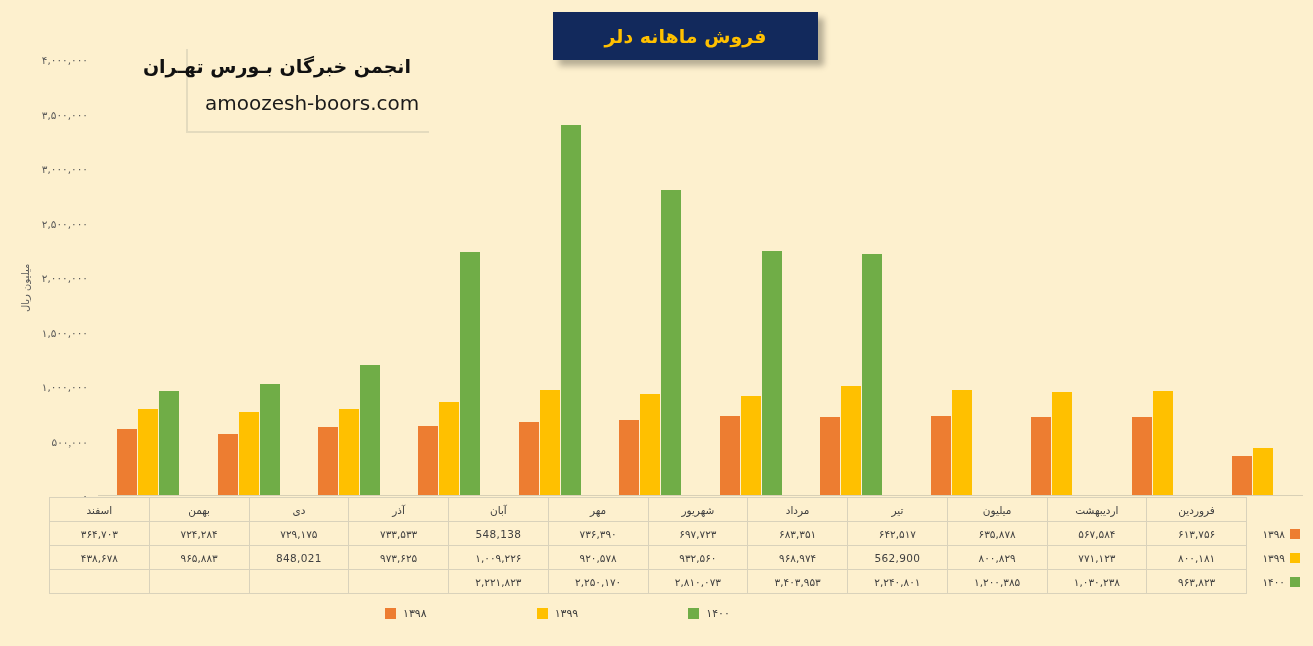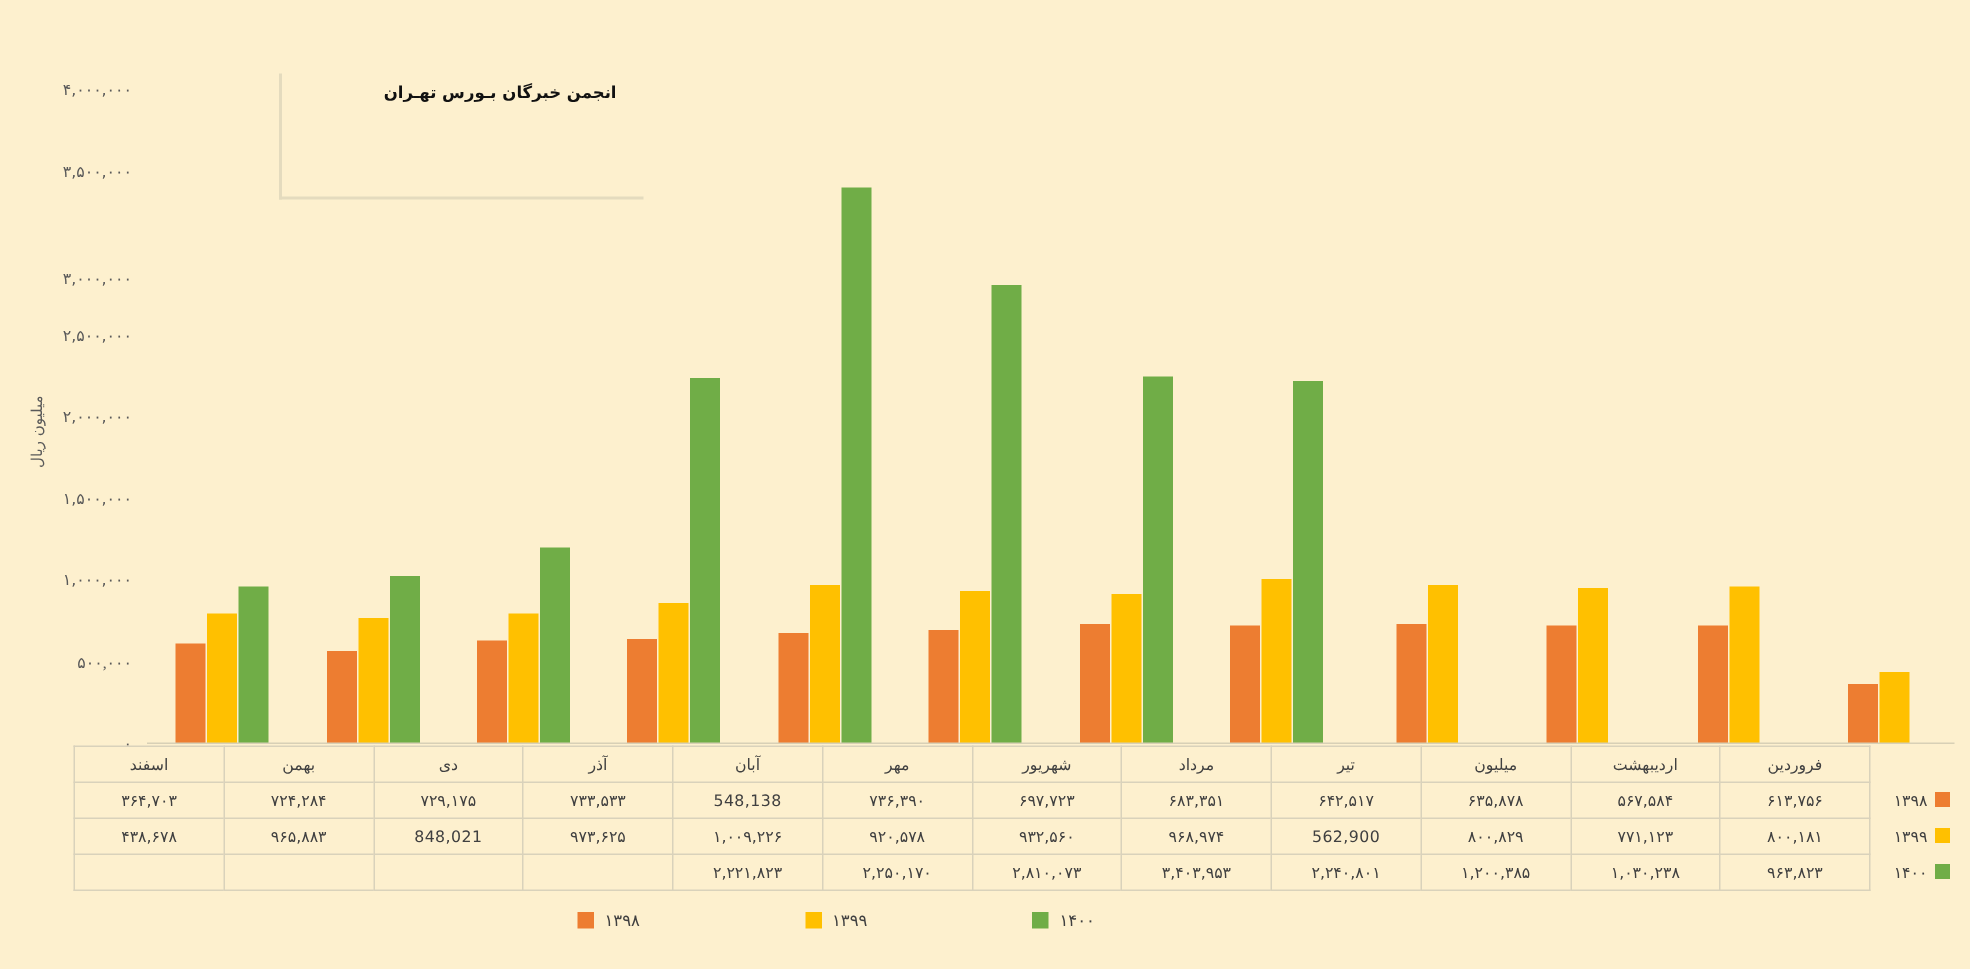--- a/index.html
+++ b/index.html
@@ -47,21 +47,21 @@
     height: 84px;
     background: #FDF0CE;
     border-left: 2px solid #E4DBBE;
     border-bottom: 2px solid #E4DBBE;
     box-sizing: border-box;
   }
   .watermark .wm-fa {
     position: absolute;
     right: 18px;
     top: 6px;
-    font-size: 11px;
+    font-size: 19px;
     font-weight: bold;
     color: #111;
     white-space: nowrap;
     letter-spacing: 0.3px;
   }
   .watermark .wm-en {
     position: absolute;
     left: 17px;
     top: 42px;
     font-size: 20px;
@@ -207,30 +207,34 @@
     font-size: 11px;
     color: #404040;
     letter-spacing: 0.4px;
   }
 </style>
 </head>
 <body>
 
 <div id="root">
 
+  <div class="title-banner">
+    <span class="title-text">فروش ماهانه دلر</span>
+  </div>
 
   <div class="watermark">
     <span class="wm-fa">انجمن خبرگان بـورس تهـران</span>
+    <span class="wm-en">amoozesh-boors.com</span>
   </div>
 
   <div class="y-labels">
     <div id="y-ticks">
         <span class="y-tick" style="top: 0px;">۴,۰۰۰,۰۰۰</span>
         <span class="y-tick" style="top: 54.5px;">۳,۵۰۰,۰۰۰</span>
-        <span class="y-tick" style="top: 126px;">۳,۰۰۰,۰۰۰</span>
+        <span class="y-tick" style="top: 109px;">۳,۰۰۰,۰۰۰</span>
         <span class="y-tick" style="top: 163.5px;">۲,۵۰۰,۰۰۰</span>
         <span class="y-tick" style="top: 218px;">۲,۰۰۰,۰۰۰</span>
         <span class="y-tick" style="top: 272.5px;">۱,۵۰۰,۰۰۰</span>
         <span class="y-tick" style="top: 327px;">۱,۰۰۰,۰۰۰</span>
         <span class="y-tick" style="top: 381.5px; font-family: Liberation Serif, serif;">۵۰۰,۰۰۰</span>
         <span class="y-tick" style="top: 436px;">۰</span>
       </div>
     <span class="y-axis-title">میلیون ریال</span>
   </div>
 

